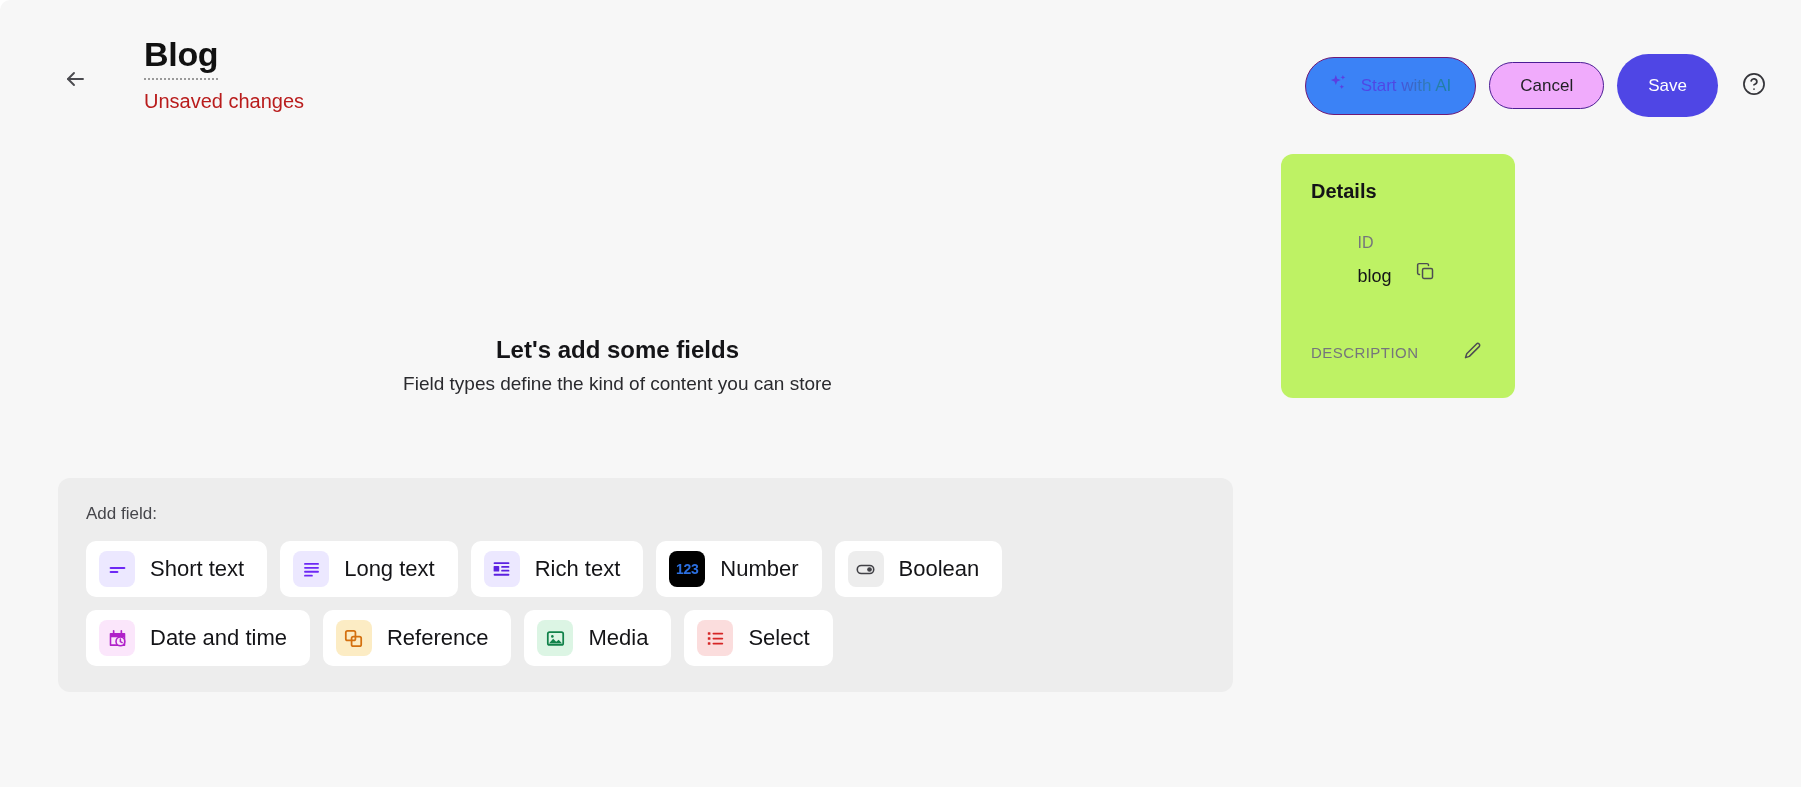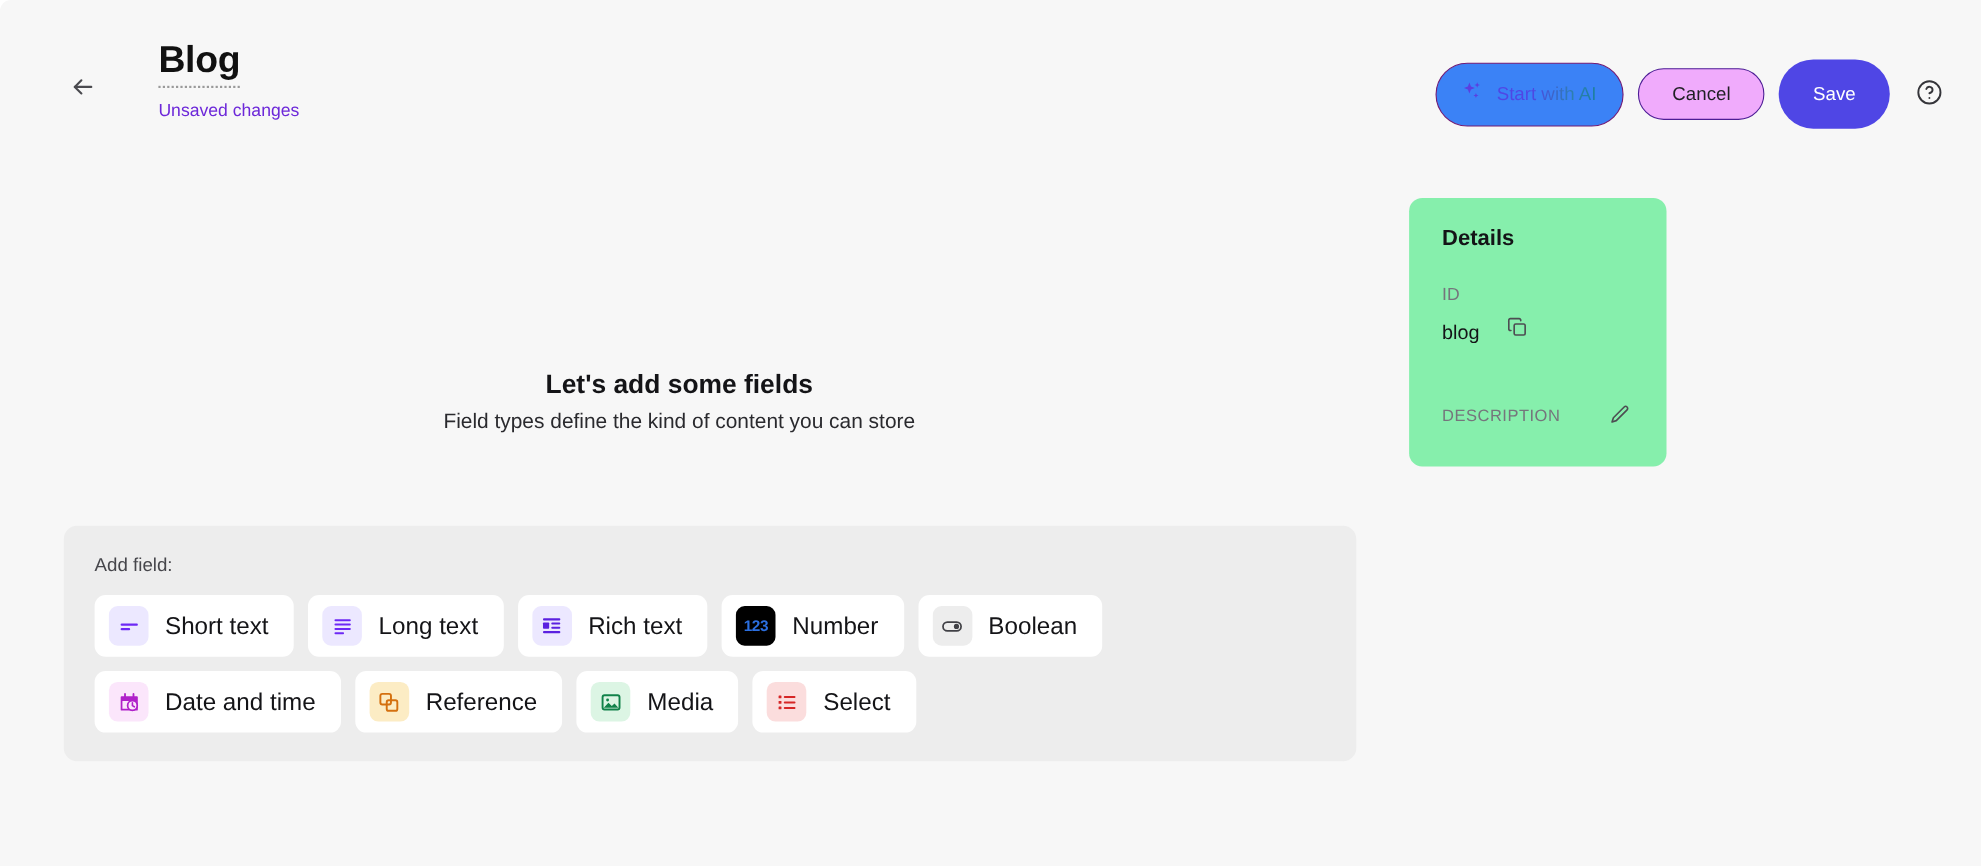--- a/index.html
+++ b/index.html
@@ -56,22 +56,22 @@
     letter-spacing: -0.3px;
     line-height: 44px;
     display: inline-block;
     border-bottom: 2px dotted #9a9a9a;
     padding-bottom: 2px;
     cursor: text;
   }
 
   .unsaved-changes {
     margin-top: 11px;
-    font-size: 16px;
-    color: #6d28d9;
+    font-size: 20px;
+    color: #b91c1c;
     line-height: 20px;
   }
 
   
   .header-actions {
     position: absolute;
     right: 30px;
     top: 54px;
     display: flex;
     align-items: center;
@@ -215,37 +215,37 @@
     font-family: "Liberation Sans", sans-serif;
     font-size: 14px;
     font-weight: 700;
     letter-spacing: -0.3px;
   }
 
   
   .details-card {
     position: absolute;
     left: 1281px;
-    top: 180px;
+    top: 154px;
     width: 234px;
-    background: #86efac;
+    background: #bef264;
     border-radius: 12px;
     padding: 24px 28px 30px 30px;
   }
   .details-heading {
     font-size: 20px;
     font-weight: 600;
     color: #141417;
     line-height: 26px;
     margin-bottom: 28px;
   }
   .detail-row {
     display: flex;
     align-items: flex-end;
-    justify-content: flex-start;
+    justify-content: center;
     gap: 19px;
   }
   .detail-field-label {
     font-size: 16px;
     color: #75757c;
     line-height: 21px;
   }
   .detail-field-value {
     font-size: 18px;
     color: #141417;

